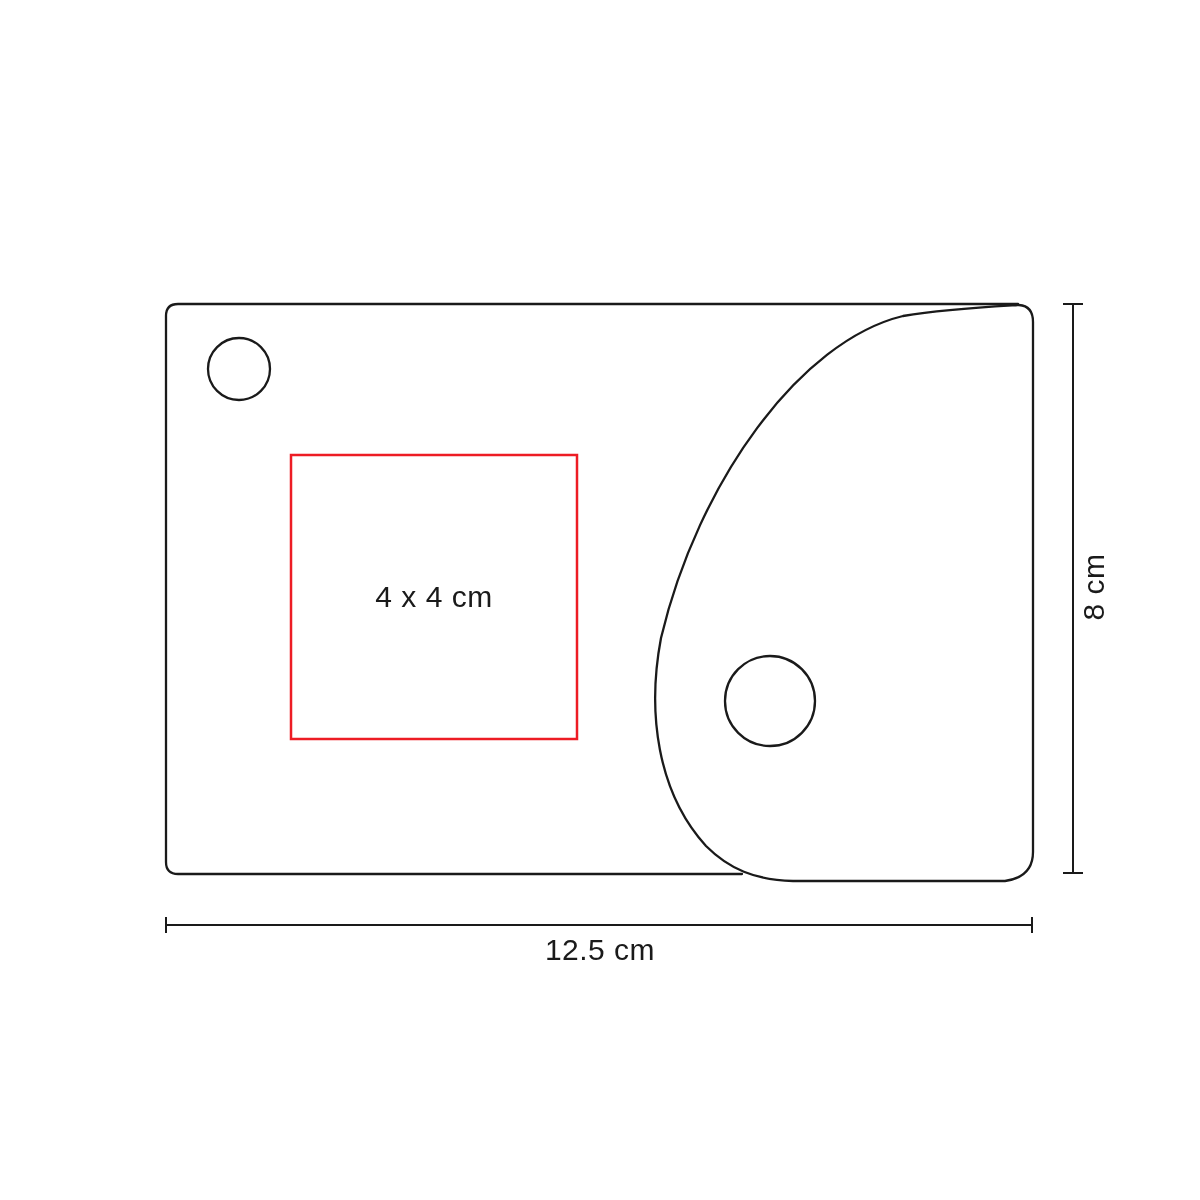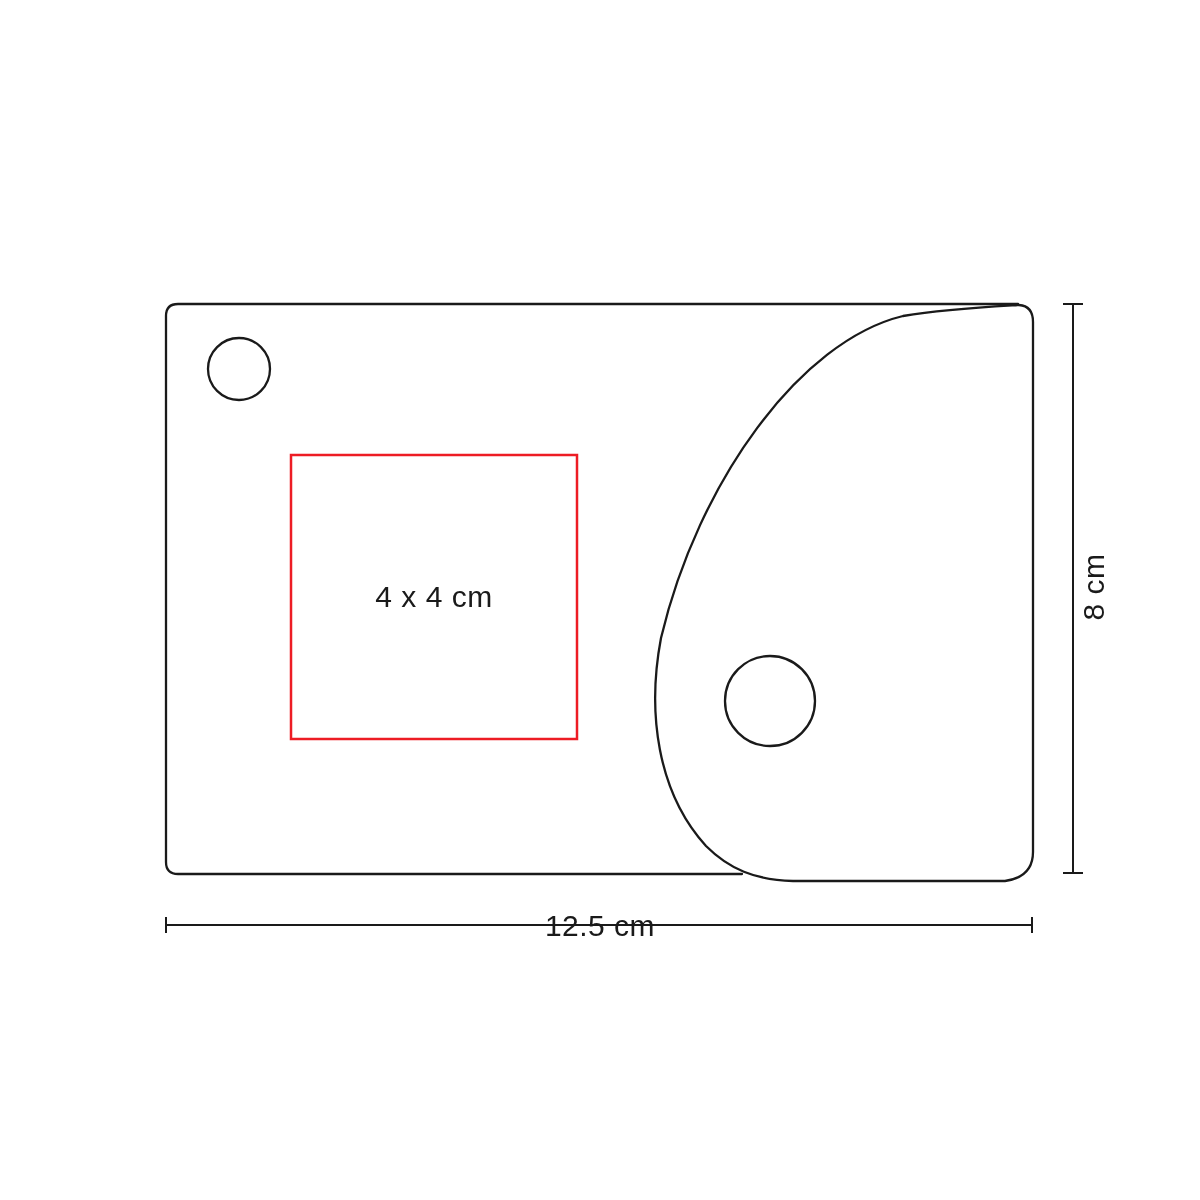--- a/index.html
+++ b/index.html
@@ -93,17 +93,17 @@
 
     <g>
       <path class="stroke-dim" d="M 166 925 L 1032 925"></path>
       <path class="stroke-dim" d="M 166 917 L 166 933"></path>
       <path class="stroke-dim" d="M 1032 917 L 1032 933"></path>
     </g>
   </svg>
 
   <div class="dim-label" style="left: 434px; top: 597px;">4 x 4 cm</div>
 
-  <div class="dim-label" style="left: 600px; top: 926px;">12.5 cm</div>
+  <div class="dim-label" style="left: 600px; top: 950px;">12.5 cm</div>
 
   <div class="dim-label vertical" style="left: 1094px; top: 587px;">8 cm</div>
 
 </div>
 
 </body></html>

